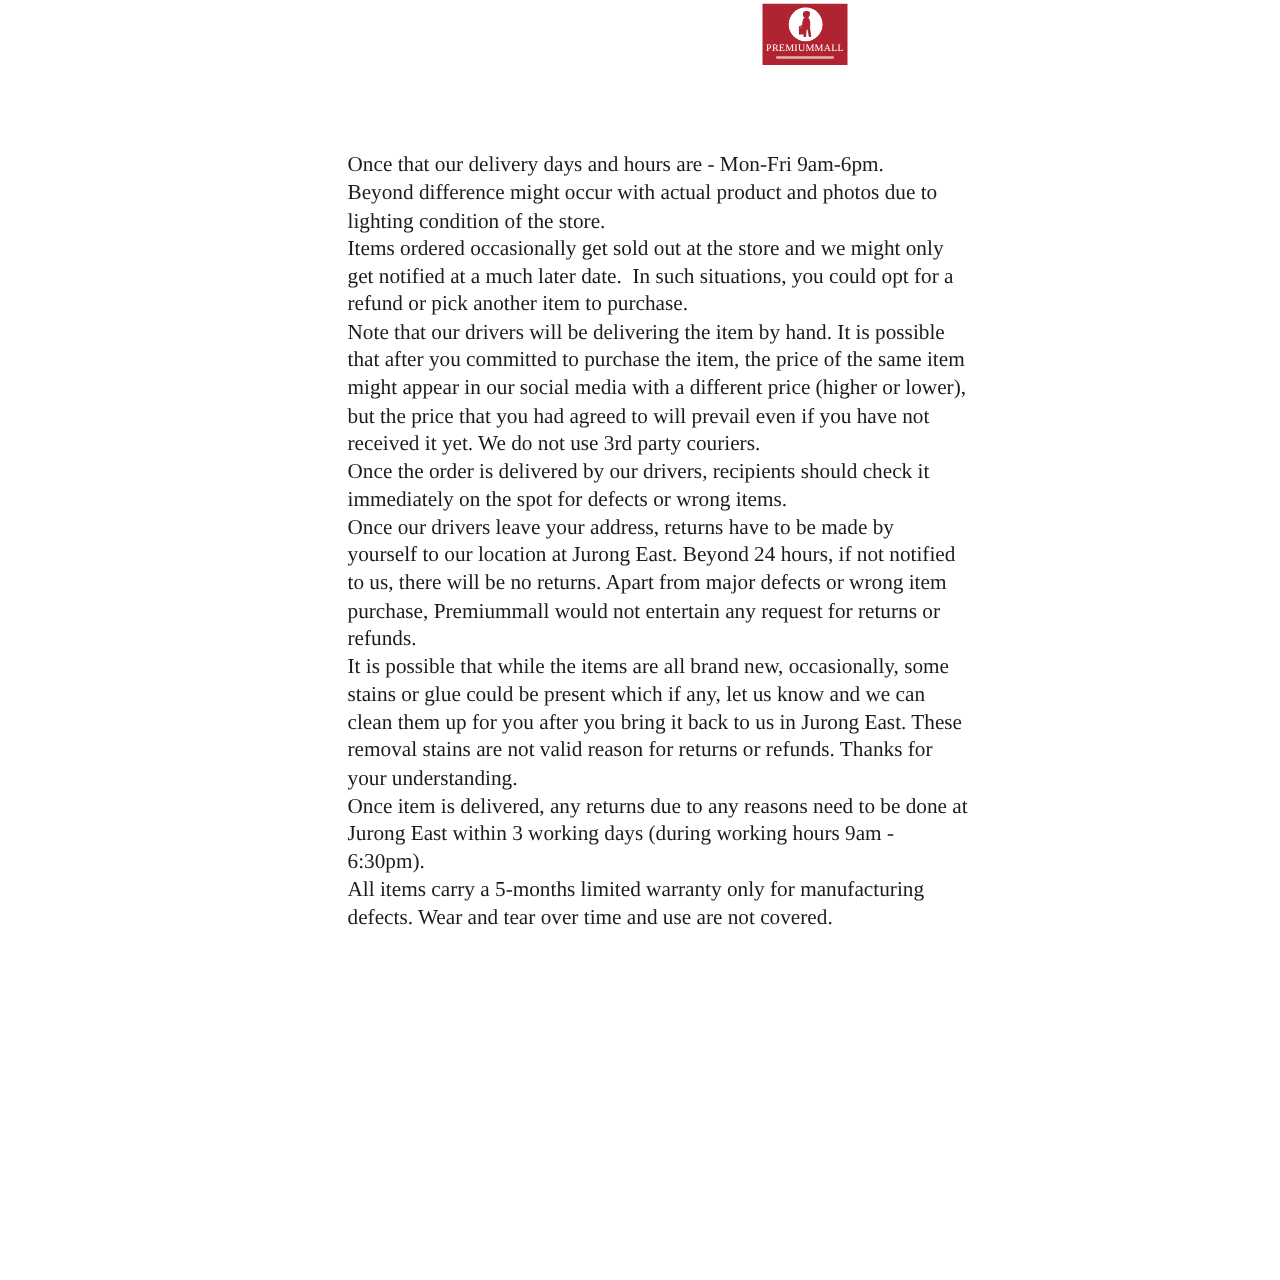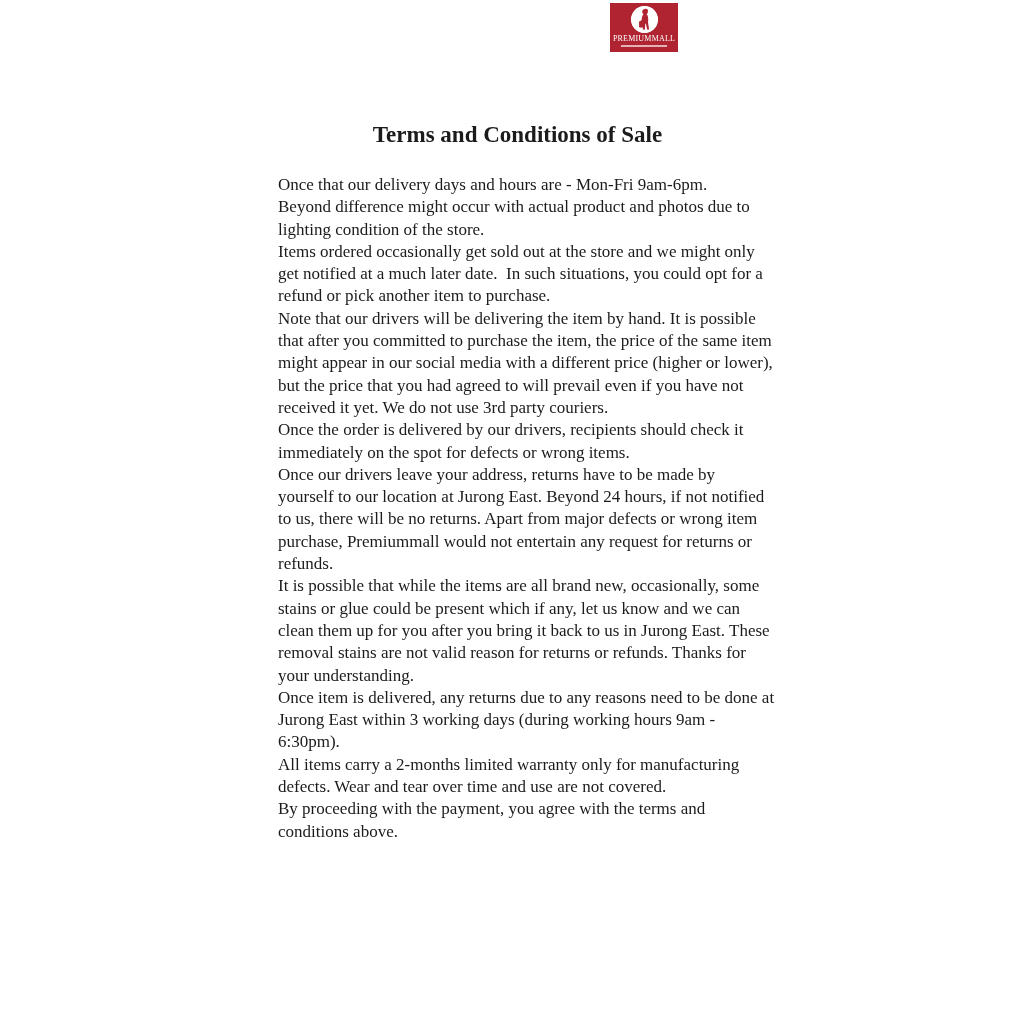--- a/index.html
+++ b/index.html
@@ -93,28 +93,26 @@
           <path d="M9.6,17.2 L14.6,17.2 L14.6,23.4 L9.6,23.4 Z M10.8,17.2 C10.8,15.6 13.4,15.6 13.4,17.2" fill="none" stroke="#b02330" stroke-width="1.1"></path>
           <rect x="9.6" y="17.8" width="5.0" height="5.6"></rect>
         </g>
       </svg>
     </div>
     <div class="logo-wordmark">PREMIUMMALL</div>
     <div class="logo-tagline"></div>
   </div>
 
   <div class="doc">
-    <h1 class="doc-title">Terms and Conditions of Sale</h1>
     <div class="doc-body">
       <p><span>Once that our </span><span class="italic">delivery days and hours are - Mon-Fri 9am-6pm.</span></p>
       <p>Beyond difference might occur with actual product and photos due to lighting condition of the store.</p>
       <p>Items ordered occasionally get sold out at the store and we might only get notified at a much later date.&nbsp; In such situations, you could opt for a refund or pick another item to purchase.</p>
       <p>Note that our drivers will be delivering the item by hand. It is possible that after you committed to purchase the item, the price of the same item might appear in our social media with a different price (higher or lower), but the price that you had agreed to will prevail even if you have not received it yet. We do not use 3rd party couriers.</p>
       <p>Once the order is delivered by our drivers, recipients should check it immediately on the spot for defects or wrong items.</p>
       <p>Once our drivers leave your address, returns have to be made by yourself to our location at Jurong East. Beyond 24 hours, if not notified to us, there will be no returns. Apart from major defects or wrong item purchase, Premiummall would not entertain any request for returns or refunds.</p>
       <p>It is possible that while the items are all brand new, occasionally, some stains or glue could be present which if any, let us know and we can clean them up for you after you bring it back to us in Jurong East. These removal stains are not valid reason for returns or refunds. Thanks for your understanding.</p>
       <p>Once item is delivered, any returns due to any reasons need to be done at Jurong East within 3 working days (during working hours 9am - 6:30pm).</p>
-      <p>All items carry a 2-months limited warranty only for manufacturing defects. Wear and tear over time and use are not covered.</p>
-      <p>By proceeding with the payment, you agree with the terms and conditions above.</p>
+      <p>All items carry a 5-months limited warranty only for manufacturing defects. Wear and tear over time and use are not covered.</p>
     </div>
   </div>
 
 </div>
 
 </body></html>

